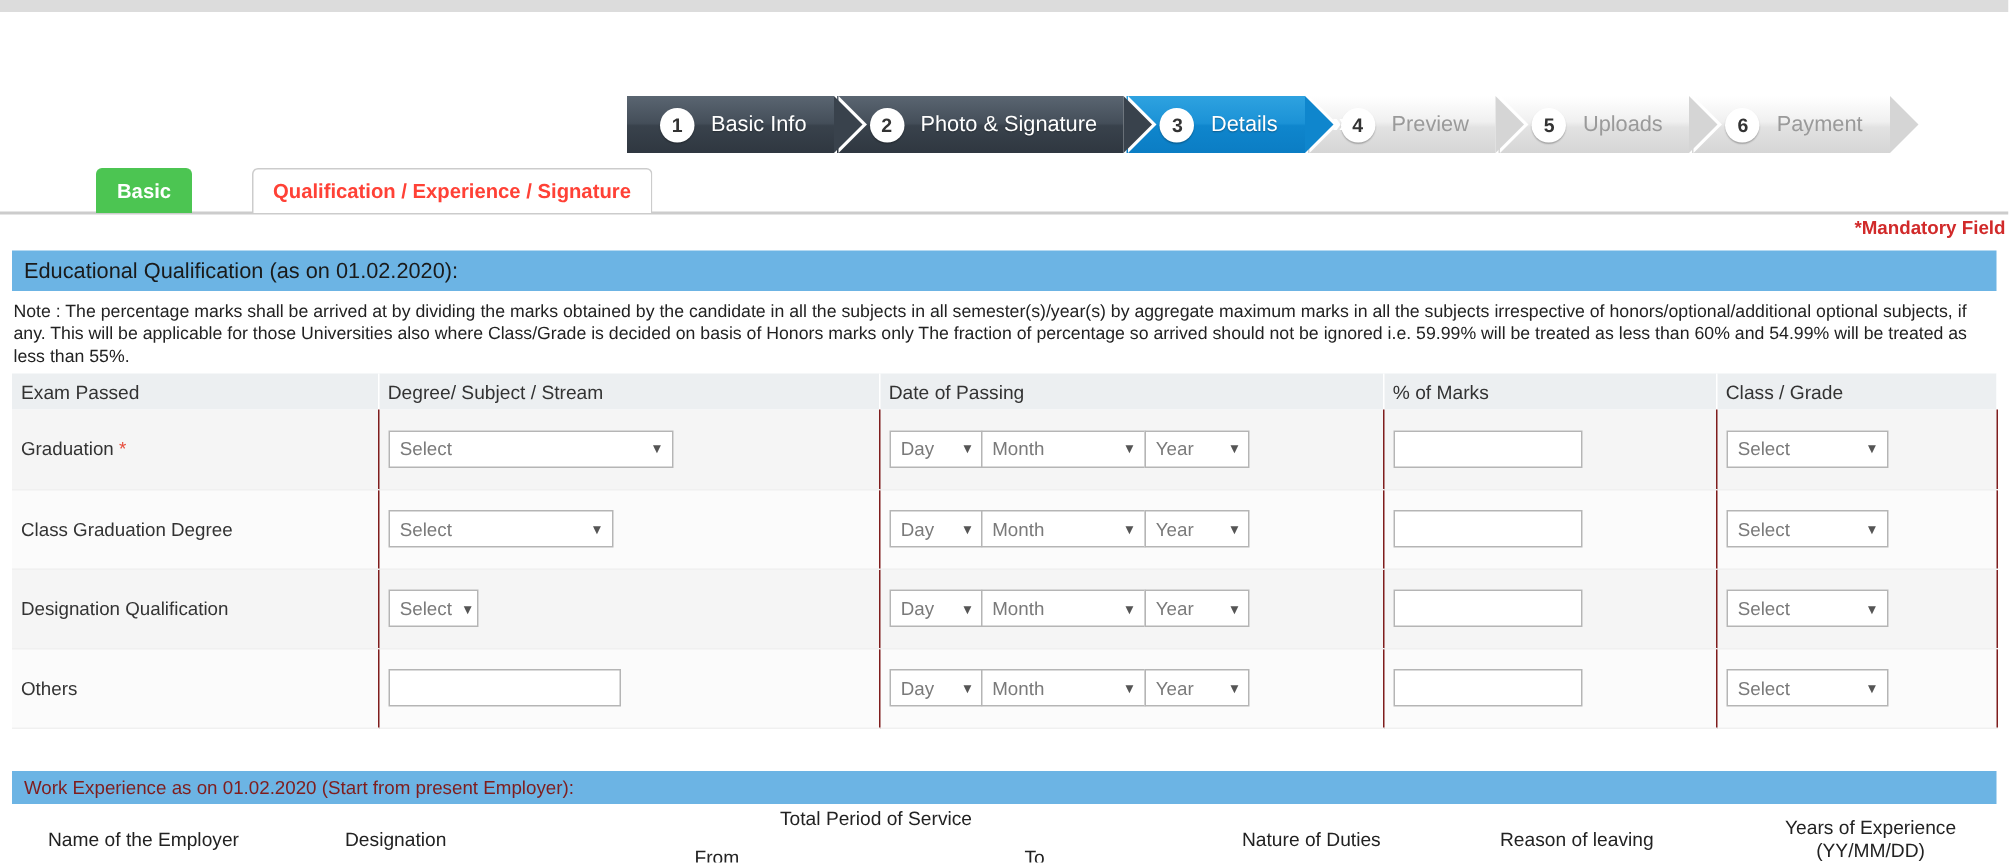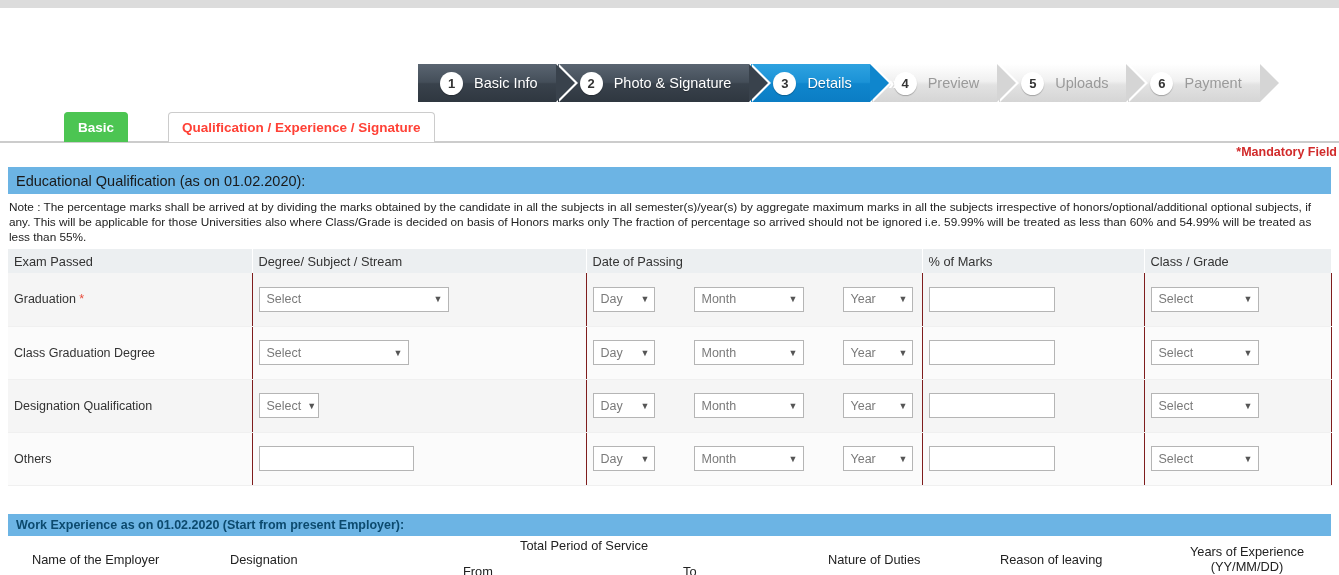--- a/index.html
+++ b/index.html
@@ -138,22 +138,22 @@
     width: 1323px; height: 27px;
     background: #6cb4e4;
     color: #1a1a1a;
     font-size: 14.5px;
     display: flex; align-items: center;
     padding-left: 8px;
   }
   .section-bar.edu { top: 167px; }
   .section-bar.work {
     top: 514px;
-    color: #0c4a6e;
-    font-weight: bold;
+    color: #7f1d1d;
+    font-weight: normal;
     font-size: 12.5px;
     height: 22px;
   }
 
   
   .note {
     position: absolute; top: 200px; left: 9px;
     width: 1326px;
     font-size: 11.8px;
     line-height: 15px;
@@ -211,21 +211,21 @@
   .sel-w70  { width: 70px; padding-right: 4px; }
 
   .txt {
     height: 25px;
     width: 126px;
     border: 1px solid #b5b5b5;
     background: #ffffff;
   }
   .txt-wide { width: 155px; }
 
-  .dmy { display: flex; align-items: flex-start; gap: 40px; }
+  .dmy { display: flex; align-items: flex-start; }
   .dmy .sel { margin-right: -1px; }
 
   
   .work-head {
     position: absolute; top: 538px; left: 8px;
     width: 1323px; height: 37px;
     font-size: 12.8px;
     color: #222222;
   }
   .wh { position: absolute; white-space: nowrap; }

